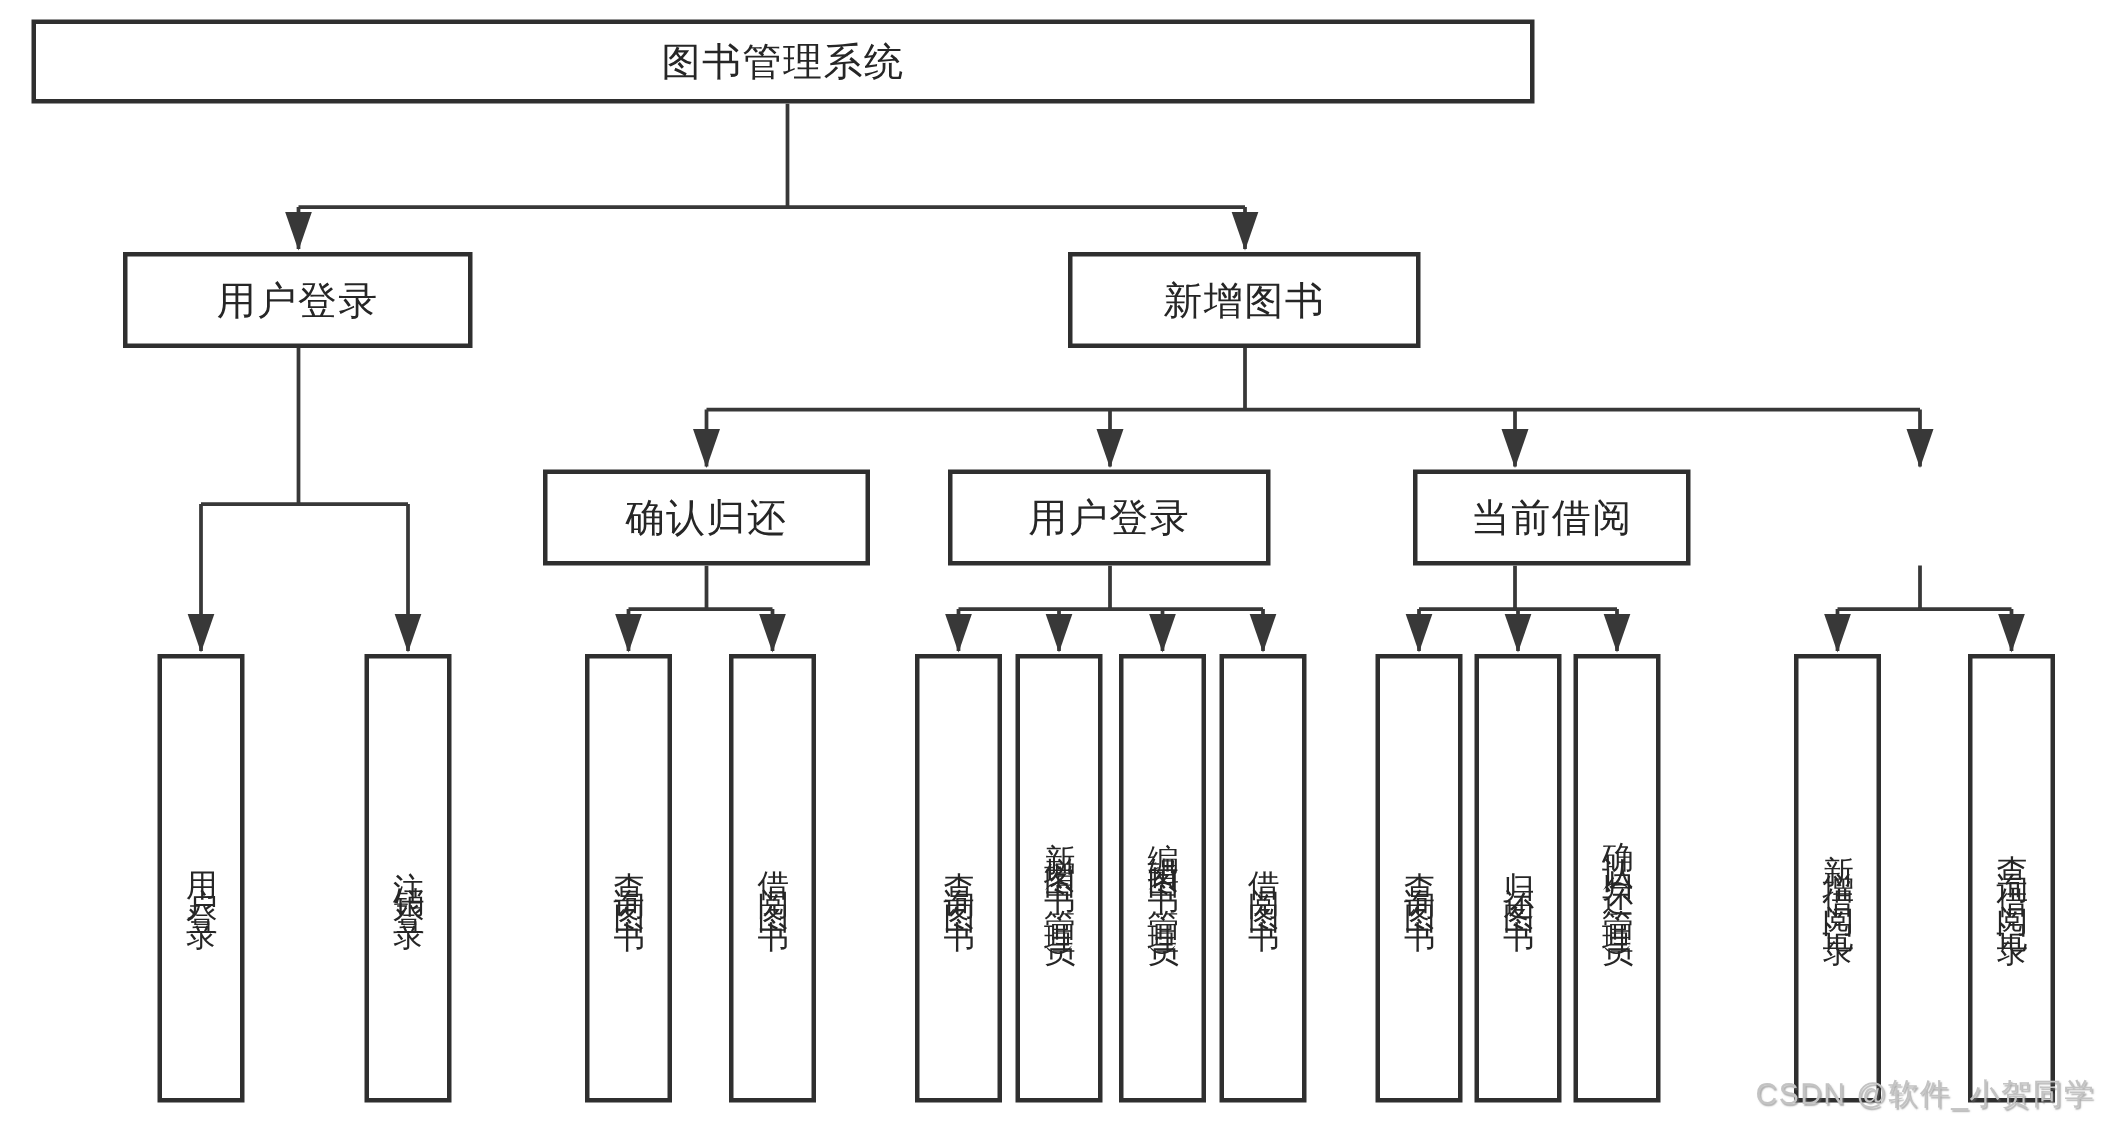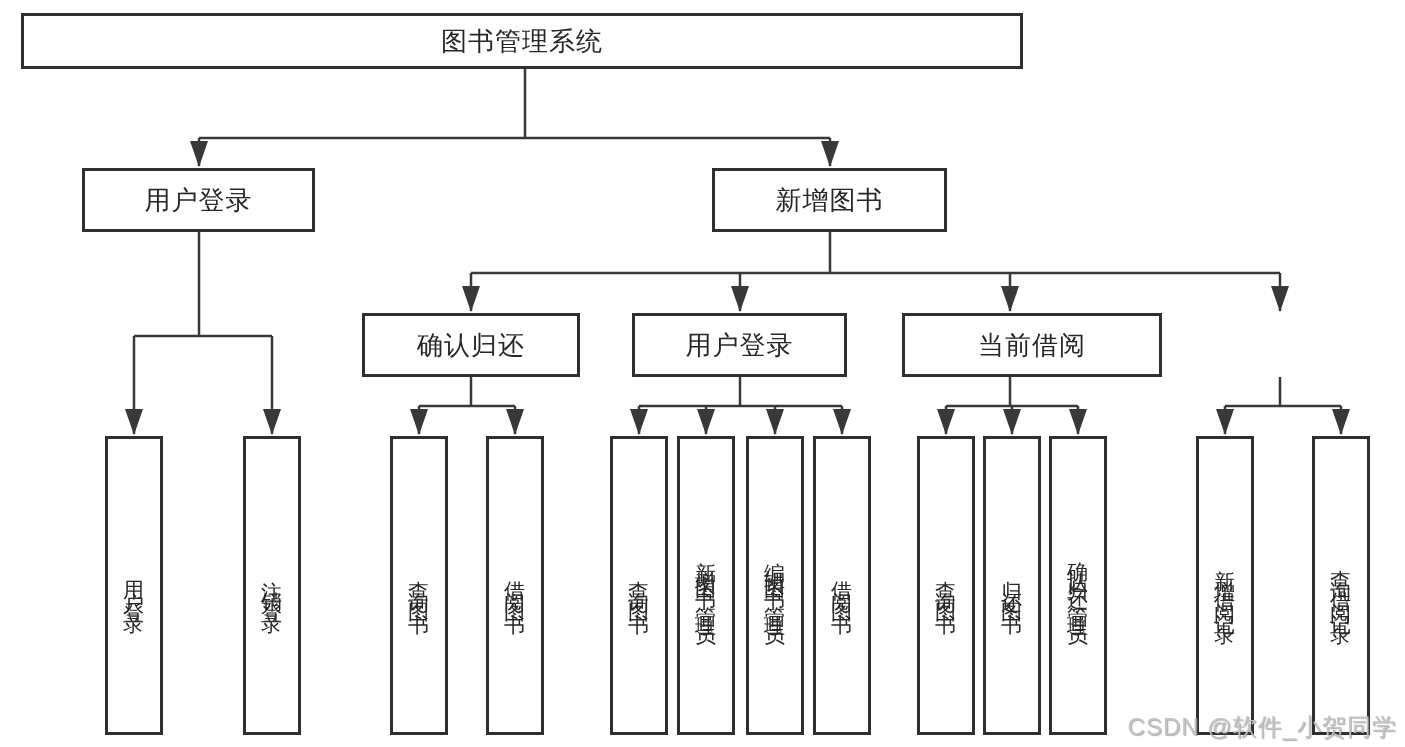--- a/index.html
+++ b/index.html
@@ -38,21 +38,21 @@
     font-size: 21px;
     line-height: 1;
     letter-spacing: 11px;
     white-space: nowrap;
   }
   .leaf.long .vlabel { letter-spacing: 9px; }
   .watermark {
     position: absolute;
     right: 8px;
     bottom: 4px;
-    font-size: 24px;
+    font-size: 20px;
     color: #c3c3c3;
     text-shadow: 1px 1px 1px rgba(105,105,105,0.55);
     letter-spacing: 1px;
     white-space: nowrap;
   }
 </style>
 </head>
 <body>
 
 <div class="stage">
@@ -124,21 +124,21 @@
   <div class="box" style="left:712px;top:168px;width:235px;height:64px">
     <span class="hlabel">新增图书</span>
   </div>
 
   <div class="box" style="left:362px;top:313px;width:218px;height:64px">
     <span class="hlabel">确认归还</span>
   </div>
   <div class="box" style="left:632px;top:313px;width:215px;height:64px">
     <span class="hlabel">用户登录</span>
   </div>
-  <div class="box" style="left:902px;top:313px;width:260px;height:64px">
+  <div class="box" style="left:942px;top:313px;width:185px;height:64px">
     <span class="hlabel">当前借阅</span>
   </div>
 
   <div class="box leaf" style="left:105px;top:436px;width:58px;height:299px">
     <span class="vlabel">用户登录</span>
   </div>
   <div class="box leaf" style="left:243px;top:436px;width:58px;height:299px">
     <span class="vlabel">注销登录</span>
   </div>
 

